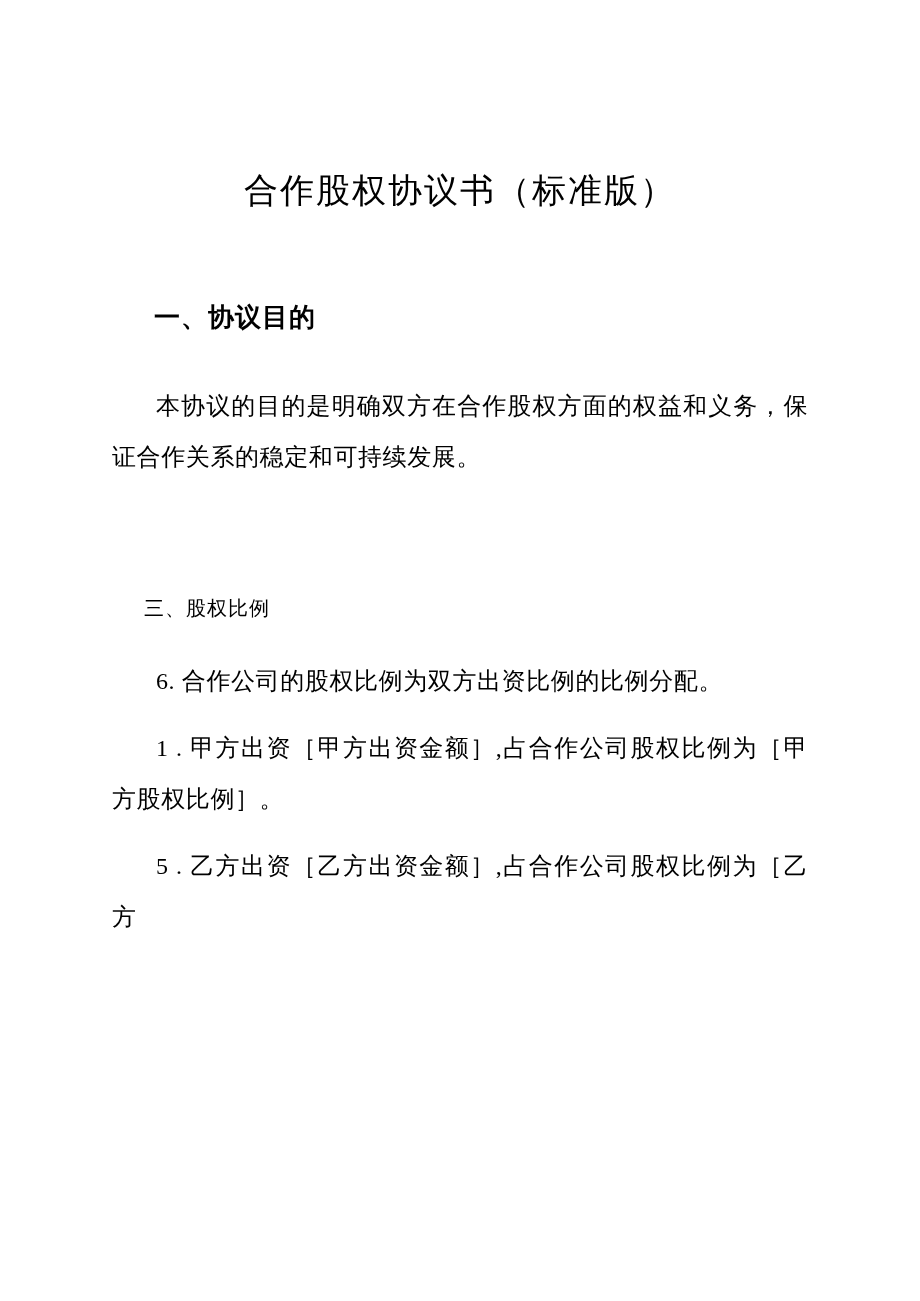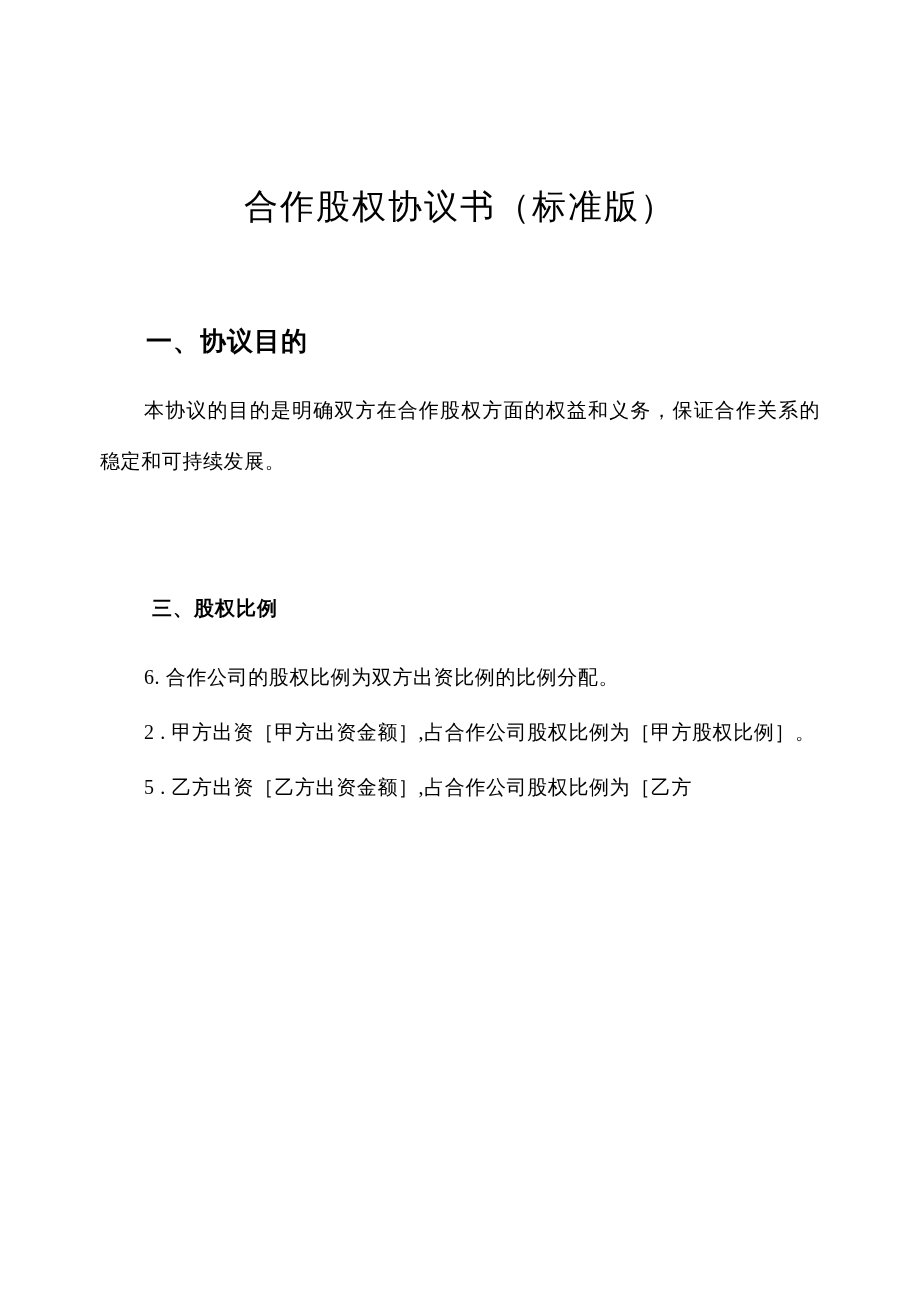--- a/index.html
+++ b/index.html
@@ -16,46 +16,46 @@
   }
   .page {
     position: relative;
     width: 920px;
     height: 1301px;
     background: #ffffff;
     box-sizing: border-box;
     padding: 0 96px;
   }
   .doc-title {
-    margin: 16px;
+    margin: 0;
     padding-top: 168px;
     text-align: center;
     font-size: 34px;
     font-weight: normal;
     letter-spacing: 2px;
     font-family: "Liberation Sans", "DejaVu Sans", sans-serif;
   }
   .section-heading {
-    margin: 4px;
+    margin: 12px;
     font-size: 26px;
     font-weight: bold;
     font-family: "Liberation Sans", "DejaVu Sans", sans-serif;
     letter-spacing: 1px;
     padding-left: 46px;
   }
   .section-heading-plain {
-    margin: 8px;
+    margin: 0;
     font-size: 20px;
-    font-weight: bold;
+    font-weight: normal;
     letter-spacing: 1px;
     padding-left: 48px;
   }
   p.body-text {
-    margin: 4px;
-    font-size: 20px;
+    margin: 16px;
+    font-size: 24px;
     line-height: 51px;
     text-align: justify;
     text-indent: 44px;
     letter-spacing: 0.6px;
   }
   .gap-sm { height: 18px; }
   .gap-md { height: 38px; }
   .gap-lg { height: 58px; }
   .spacer-title { height: 74px; }
 </style>
@@ -76,17 +76,17 @@
 
   <div class="gap-lg"></div>
 
 
   <div class="gap-md"></div>
 
   <div>
     <h2 class="section-heading-plain">三、股权比例</h2>
     <div class="gap-sm"></div>
     <p class="body-text">6. 合作公司的股权比例为双方出资比例的比例分配。</p>
-    <p class="body-text">2 . 甲方出资［甲方出资金额］,占合作公司股权比例为［甲方股权比例］。</p>
+    <p class="body-text">1 . 甲方出资［甲方出资金额］,占合作公司股权比例为［甲方股权比例］。</p>
     <p class="body-text">5        . 乙方出资［乙方出资金额］,占合作公司股权比例为［乙方</p>
   </div>
 
 </div>
 
 </body></html>

